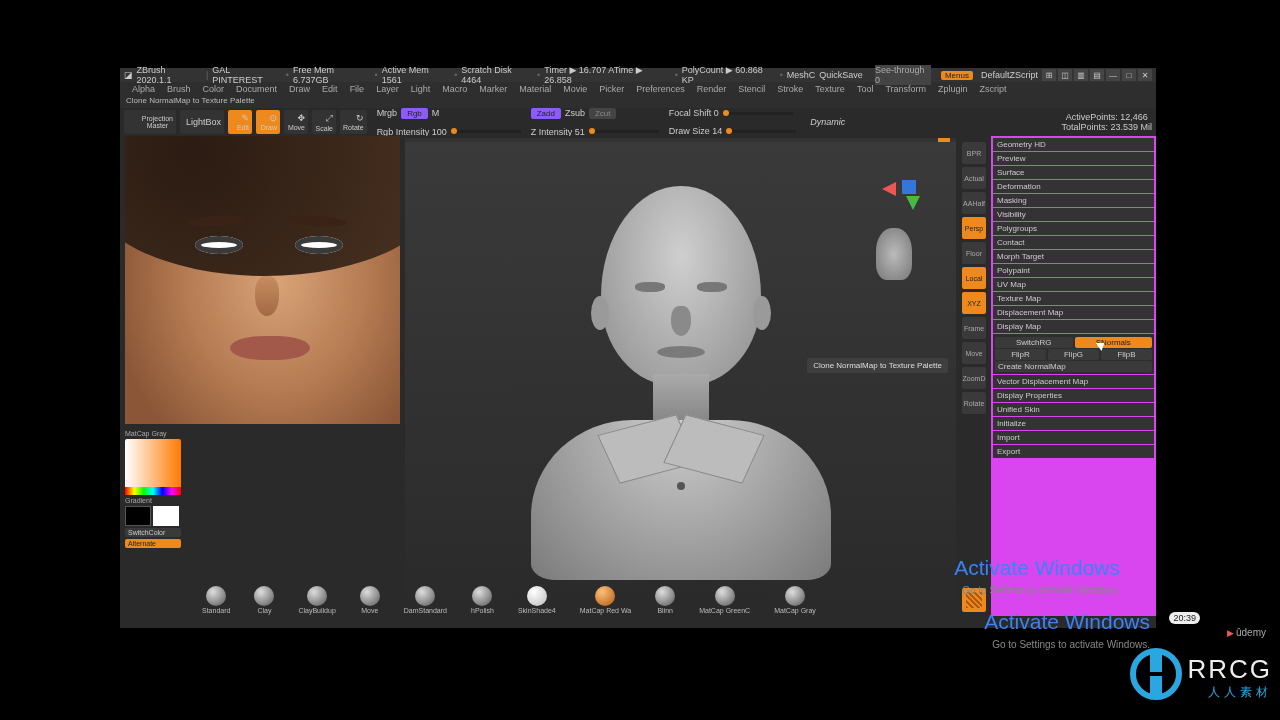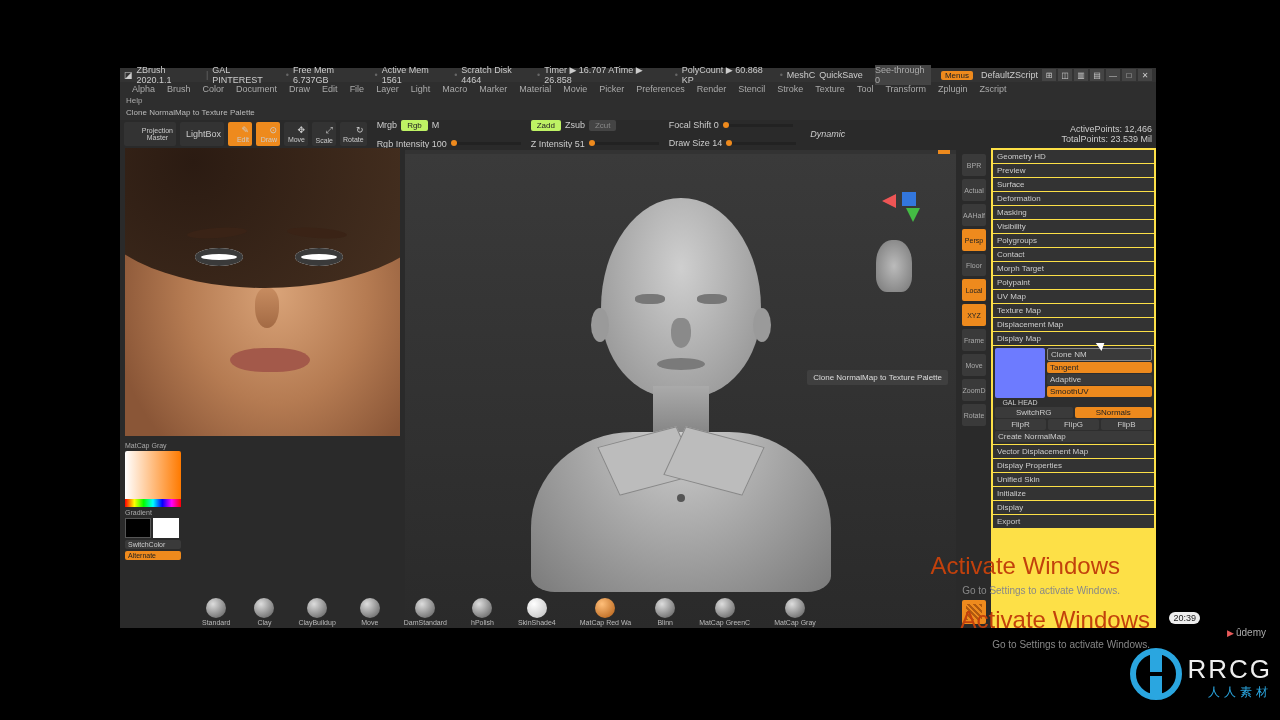--- a/index.html
+++ b/index.html
@@ -14,21 +14,21 @@
   .helpbar{height:12px;background:#2e2e2e;padding:0 6px;font-size:8px;color:#aaa}
   .subinfo{height:12px;background:#2e2e2e;padding:0 6px;font-size:8px;color:#bbb}
   .toolbar{height:28px;background:#2a2a2a;display:flex;align-items:center;padding:0 4px;gap:4px;font-size:8px}
   .tb-cell{display:flex;flex-direction:column;align-items:flex-end;justify-content:center;padding:1px 3px;background:#333;border-radius:2px;min-width:24px;height:24px}
   .tb-cell.active{background:#ee8a1d;color:#222}
   .tb-label{margin-top:1px;font-size:7px}
   .slider{display:flex;flex-direction:column;gap:8px;margin-left:6px}
   .slider .row{display:flex;align-items:center;gap:4px}
   .slider .track{width:70px;height:3px;background:#222;position:relative}
   .slider .track::after{content:"";position:absolute;width:6px;height:6px;background:#ee8a1d;border-radius:50%;top:-2px}
-  .pill{padding:1px 6px;border-radius:2px;background:#bef264;color:#222;font-size:8px}
+  .pill{padding:1px 6px;border-radius:2px;background:#8b5cf6;color:#222;font-size:8px}
   .pill.dim{background:#444;color:#888}
   .workspace{position:relative;height:480px;background:#2a2a2a}
   .ref{position:absolute;left:5px;top:0;width:275px;height:288px;background:linear-gradient(135deg,#c98a5e,#8d5a3c);overflow:hidden}
   .ref .face{position:absolute;inset:0;background:radial-gradient(ellipse 60% 70% at 55% 50%,#d9a378 0%,#b57b52 55%,#8a5637 100%)}
   .ref .hair{position:absolute;top:-40px;left:-40px;width:360px;height:180px;background:radial-gradient(circle at 30% 30%,#2b1b12,#4a3322);border-radius:50%}
   .ref .eye{position:absolute;width:48px;height:18px;background:#fff;border-radius:50%;box-shadow:inset 0 0 0 6px #3a3a3a}
   .ref .eye.l{top:100px;left:70px}
   .ref .eye.r{top:100px;left:170px}
   .ref .brow{position:absolute;width:60px;height:10px;background:#3a2316;border-radius:50%}
   .ref .brow.l{top:80px;left:62px;transform:rotate(-4deg)}
@@ -55,21 +55,21 @@
   .bust .btn{position:absolute;top:296px;left:50%;transform:translateX(-50%);width:8px;height:8px;background:#555;border-radius:50%}
   .axiswidget{position:absolute;right:38px;top:36px;width:40px;height:40px}
   .axiswidget .tri{position:absolute;width:0;height:0}
   .axiswidget .r{right:22px;top:4px;border-top:7px solid transparent;border-bottom:7px solid transparent;border-right:14px solid #e55}
   .axiswidget .b{right:2px;top:2px;width:14px;height:14px;background:#37d}
   .axiswidget .g{right:-2px;top:18px;border-left:7px solid transparent;border-right:7px solid transparent;border-top:14px solid #4b4}
   .minihead{position:absolute;right:44px;top:86px;width:36px;height:52px;background:radial-gradient(#bbb,#777);border-radius:44% 44% 30% 30%}
   .rtoolbar{position:absolute;right:170px;top:6px;width:24px;display:flex;flex-direction:column;gap:3px}
   .rtoolbar .rico{width:24px;height:22px;background:#3a3a3a;border-radius:2px;display:flex;align-items:center;justify-content:center;font-size:7px;color:#aaa}
   .rtoolbar .rico.hot{background:#ee8a1d;color:#222}
-  .sidepanel{position:absolute;right:0;top:0;width:165px;bottom:0;background:#fde047;display:flex;flex-direction:column;gap:1px;padding:2px;overflow:hidden}
+  .sidepanel{position:absolute;right:0;top:0;width:165px;bottom:0;background:#d946ef;display:flex;flex-direction:column;gap:1px;padding:2px;overflow:hidden}
   .sidepanel .row{padding:2px 4px;background:#333;font-size:8px;color:#ccc;cursor:pointer}
   .nm-block{background:#2e2e2e;padding:2px}
   .nm-block .nm-grid{display:flex;gap:2px}
   .nm-thumb{width:50px;height:50px;background:#6d7bff;border-radius:2px}
   .nm-col{flex:1;display:flex;flex-direction:column;gap:1px}
   .nm-btn{padding:1px 3px;background:#3a3a3a;font-size:8px;border-radius:2px}
   .nm-btn.hot{background:#ee8a1d;color:#222}
   .nm-row3{display:flex;gap:2px;margin-top:1px}
   .nm-row3 .nm-btn{flex:1;text-align:center}
   .leftpanel{position:absolute;left:5px;top:292px;width:64px}
@@ -86,21 +86,21 @@
   .brush{display:flex;flex-direction:column;align-items:center;gap:1px}
   .brush .ball{width:20px;height:20px;border-radius:50%;background:radial-gradient(circle at 35% 30%,#ddd,#555)}
   .brush .ball.orange{background:radial-gradient(circle at 35% 30%,#ffbf7a,#b05a10)}
   .brush .ball.light{background:radial-gradient(circle at 35% 30%,#fff,#bbb)}
   .brush span{font-size:7px;color:#bbb}
   .sig{position:absolute;right:170px;bottom:4px;width:24px;height:24px;background:#ee8a1d;border-radius:2px}
   .sig::after{content:"";position:absolute;inset:4px;background:repeating-linear-gradient(45deg,#b05a10 0 2px,#ee8a1d 2px 4px)}
   .menbtn{padding:0 4px;background:#ee8a1d;color:#222;border-radius:2px;font-size:8px}
   .ghost{background:#444;color:#aaa}
   .winlabel{position:absolute;color:#888}
-  .winlabel.big{font-size:24px;color:#c2410c}
+  .winlabel.big{font-size:21px;color:#3b82f6}
   .winlabel.sm{font-size:10px}
   .timer{position:absolute;right:80px;bottom:96px;background:#eee;color:#222;padding:1px 4px;font-size:9px;border-radius:6px}
   .logo{position:absolute;right:8px;bottom:8px;width:160px;height:70px}
   .logo .circle{position:absolute;right:90px;top:6px;width:52px;height:52px;border-radius:50%;border:6px solid #2aa6e0}
   .logo .circle::before,.logo .circle::after{content:"";position:absolute;width:12px;height:22px;background:#2aa6e0;left:50%;transform:translateX(-50%)}
   .logo .circle::before{top:-4px;border-radius:3px 3px 0 0}
   .logo .circle::after{bottom:-4px;border-radius:0 0 3px 3px}
   .logo .txt1{position:absolute;right:0;top:12px;font-family:Impact,Arial Black,sans-serif;font-size:26px;color:#eee;letter-spacing:2px}
   .logo .txt2{position:absolute;right:0;top:42px;font-size:12px;color:#2aa6e0;letter-spacing:4px}
   .upatch{position:absolute;right:14px;bottom:82px;font-size:10px;color:#aaa}
@@ -165,21 +165,20 @@
     <span>Preferences</span>
     <span>Render</span>
     <span>Stencil</span>
     <span>Stroke</span>
     <span>Texture</span>
     <span>Tool</span>
     <span>Transform</span>
     <span>Zplugin</span>
     <span>Zscript</span>
   </div>
-  <div class="helpbar">Help</div>
   <div class="subinfo">Clone NormalMap to Texture Palette</div>
 
   <div class="toolbar">
     <div class="tb-cell" style="width:52px">
         <span style="white-space:pre;text-align:center;font-size:7px">Projection
 Master</span>
       </div>
     <div class="tb-cell" style="width:44px">
         <span>LightBox</span>
       </div>
@@ -233,21 +232,21 @@
           <span>Focal Shift 0</span>
           <div class="track"></div>
         </div>
       <div class="row">
           <span>Draw Size 14</span>
           <div class="track"></div>
         </div>
     </div>
 
     <span style="margin-left:10px;font-style:italic">Dynamic</span>
-    <div style="margin-left:auto;text-align:right">
+    <div style="margin-left:auto;text-align:center">
       <div>ActivePoints: 12,466</div>
       <div>TotalPoints: 23.539 Mil</div>
     </div>
   </div>
 
   <div class="workspace">
     <div class="barOrange"></div>
 
     <div class="ref">
       <div class="face"></div>
@@ -320,48 +319,36 @@
         <div class="row">Visibility</div>
         <div class="row">Polygroups</div>
         <div class="row">Contact</div>
         <div class="row">Morph Target</div>
         <div class="row">Polypaint</div>
         <div class="row">UV Map</div>
         <div class="row">Texture Map</div>
         <div class="row">Displacement Map</div>
         <div class="row">Display Map</div>
         <div class="nm-block">
-          <div class="nm-grid">
-            <div style="display:flex;flex-direction:column;align-items:center">
-              <div class="nm-thumb"></div>
-              <div style="font-size:7px;margin-top:1px">GAL HEAD</div>
-            </div>
-            <div class="nm-col">
-              <div class="nm-btn" style="border:1px solid #888">Clone NM</div>
-              <div class="nm-btn hot">Tangent</div>
-              <div class="nm-btn">Adaptive</div>
-              <div class="nm-btn hot">SmoothUV</div>
-            </div>
-          </div>
           <div class="nm-row3">
             <div class="nm-btn">SwitchRG</div>
             <div class="nm-btn hot">SNormals</div>
           </div>
           <div class="nm-row3">
             <div class="nm-btn">FlipR</div>
             <div class="nm-btn">FlipG</div>
             <div class="nm-btn">FlipB</div>
           </div>
           <div class="nm-btn" style="margin-top:1px">Create NormalMap</div>
         </div>
         <div class="row">Vector Displacement Map</div>
         <div class="row">Display Properties</div>
         <div class="row">Unified Skin</div>
         <div class="row">Initialize</div>
-        <div class="row">Display</div>
+        <div class="row">Import</div>
         <div class="row">Export</div>
       </div>
 
     <div class="brushbar" id="bbar">
         <div class="brush">
           <div class="ball"></div>
           <span>Standard</span>
         </div>
         <div class="brush">
           <div class="ball"></div>

